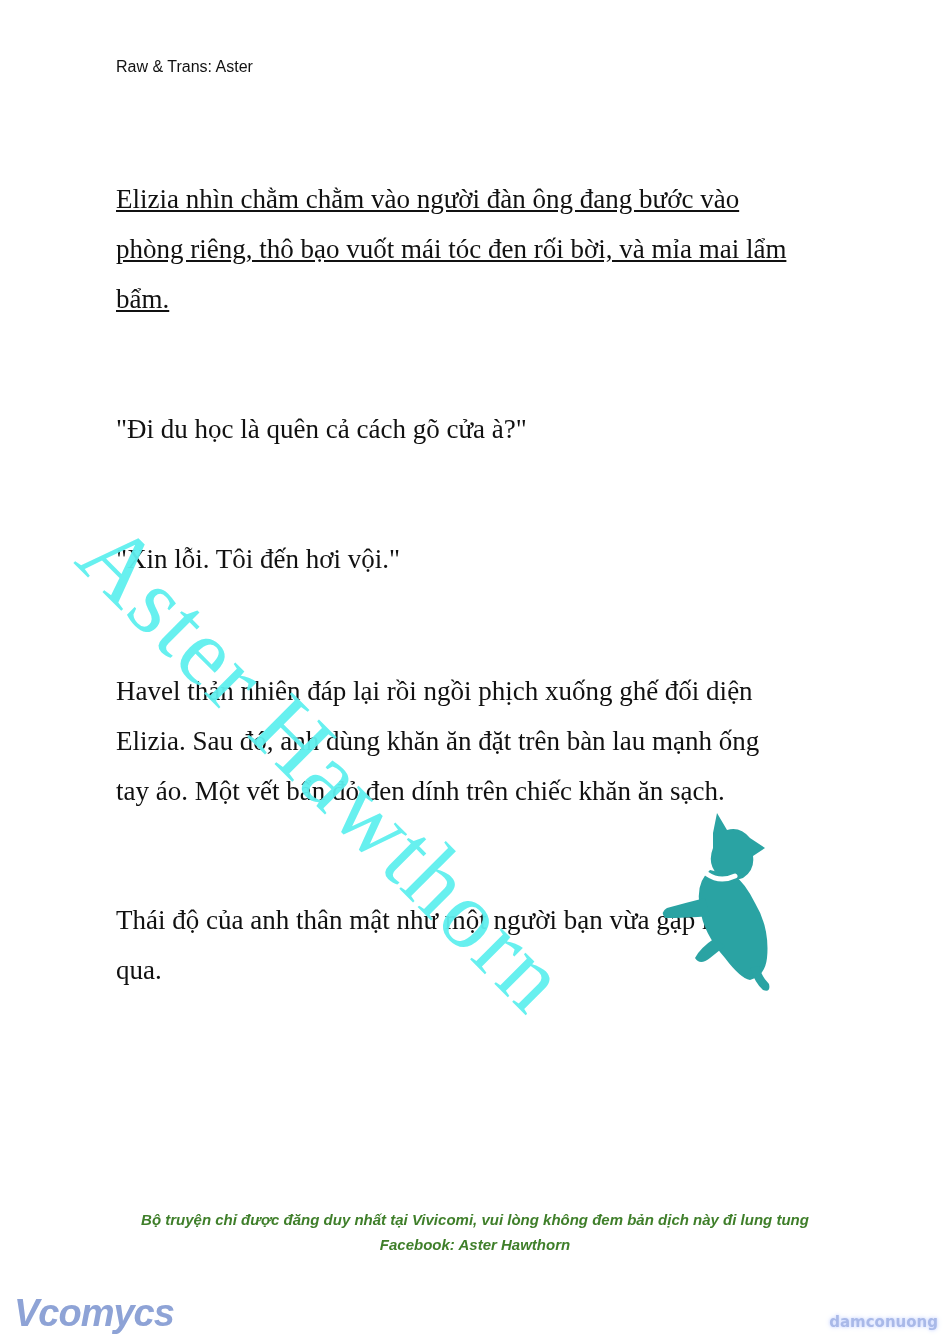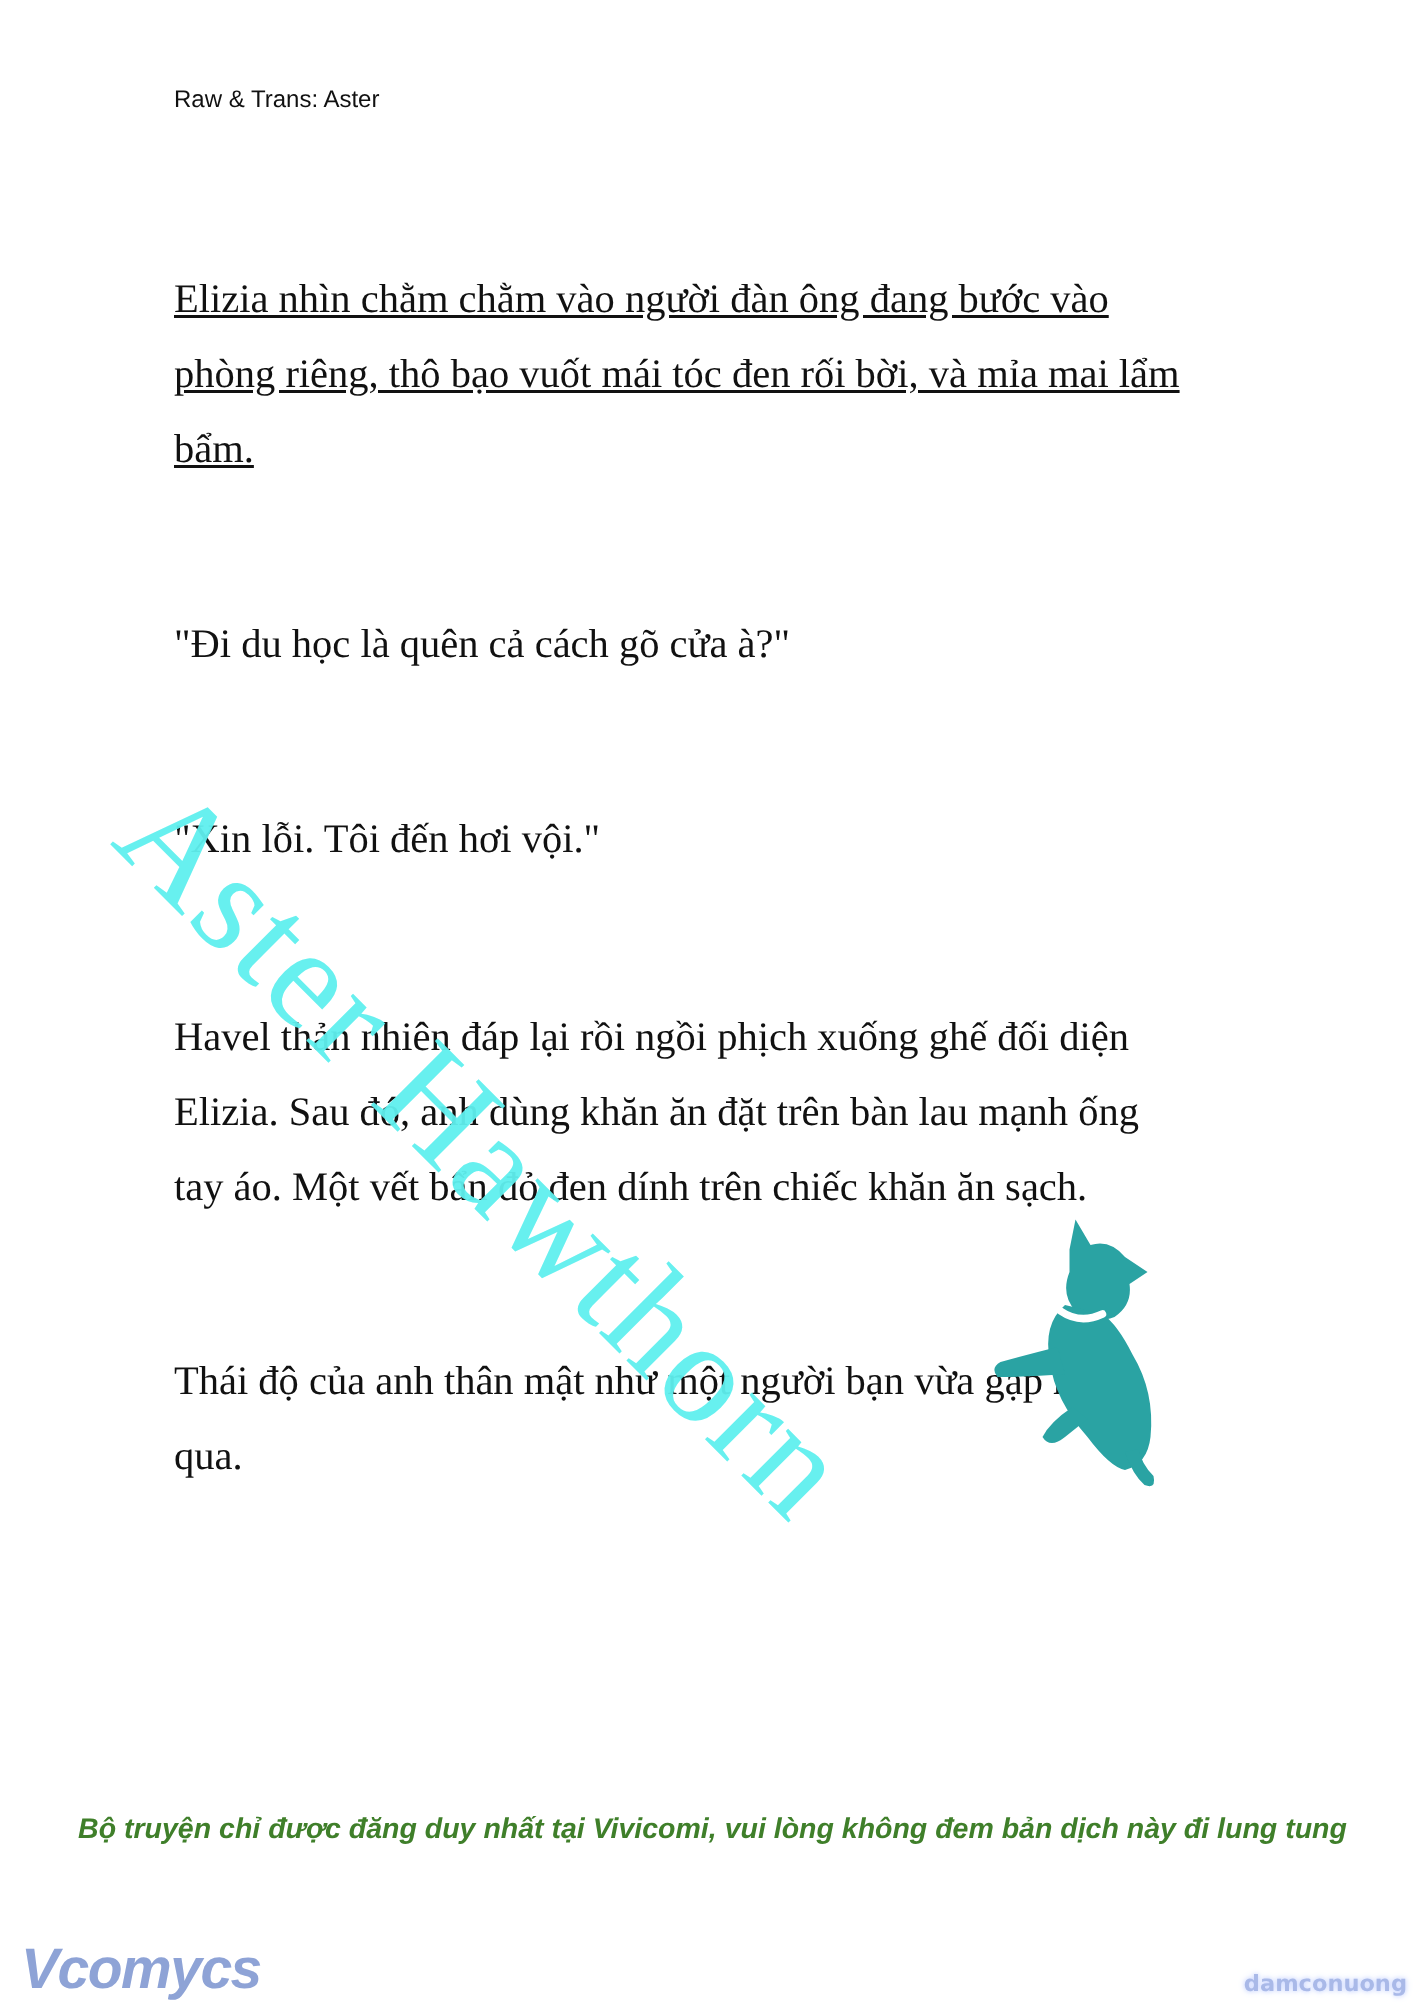--- a/index.html
+++ b/index.html
@@ -24,21 +24,21 @@
       position: absolute; left: 135px; top: 500px;
       font-family: "Liberation Serif", serif; font-size: 96px; color: #5ff0ef;
       transform: rotate(45deg); transform-origin: left top;
       white-space: nowrap; letter-spacing: 2px; opacity: 0.95;
       pointer-events: none;
     }
     .cat { position: absolute; left: 655px; top: 808px; width: 130px; height: 185px; }
     .footer-notice {
       position: absolute; left: 0; top: 1207px; width: 950px; text-align: center;
       font-family: "Liberation Sans", sans-serif; font-style: italic; font-weight: bold;
-      font-size: 19px; line-height: 25px; color: #3f7f2a;
+      font-size: 15px; line-height: 25px; color: #3f7f2a;
     }
     .footer-notice div { margin: 0; }
     .logo-left {
       position: absolute; left: 14px; top: 1292px;
       font-family: "Liberation Sans", sans-serif; font-style: italic; font-weight: bold;
       font-size: 38px; color: #8ea3d6; letter-spacing: -1px;
     }
     .logo-right {
       position: absolute; right: 12px; top: 1313px;
       font-family: "DejaVu Sans", sans-serif; font-weight: bold; font-size: 15px;
@@ -76,18 +76,19 @@
 
       <path d="M60 130 Q45 140 40 150 Q45 158 55 150 Q65 142 70 138 Z"></path>
 
       <path d="M95 160 Q100 175 108 182 Q116 185 114 176 Q106 168 104 158 Z"></path>
     </g>
     <path d="M52 66 Q65 75 80 68" stroke="#ffffff" stroke-width="5" fill="none" stroke-linecap="round"></path>
   </svg>
 
   <div class="footer-notice">
     <div>Bộ truyện chỉ được đăng duy nhất tại Vivicomi, vui lòng không đem bản dịch này đi lung tung</div>
+    <div>Facebook: Aster Hawthorn</div>
   </div>
 
   <div class="logo-left">Vcomycs</div>
   <div class="logo-right">damconuong</div>
 
 </div>
 
 </body></html>

